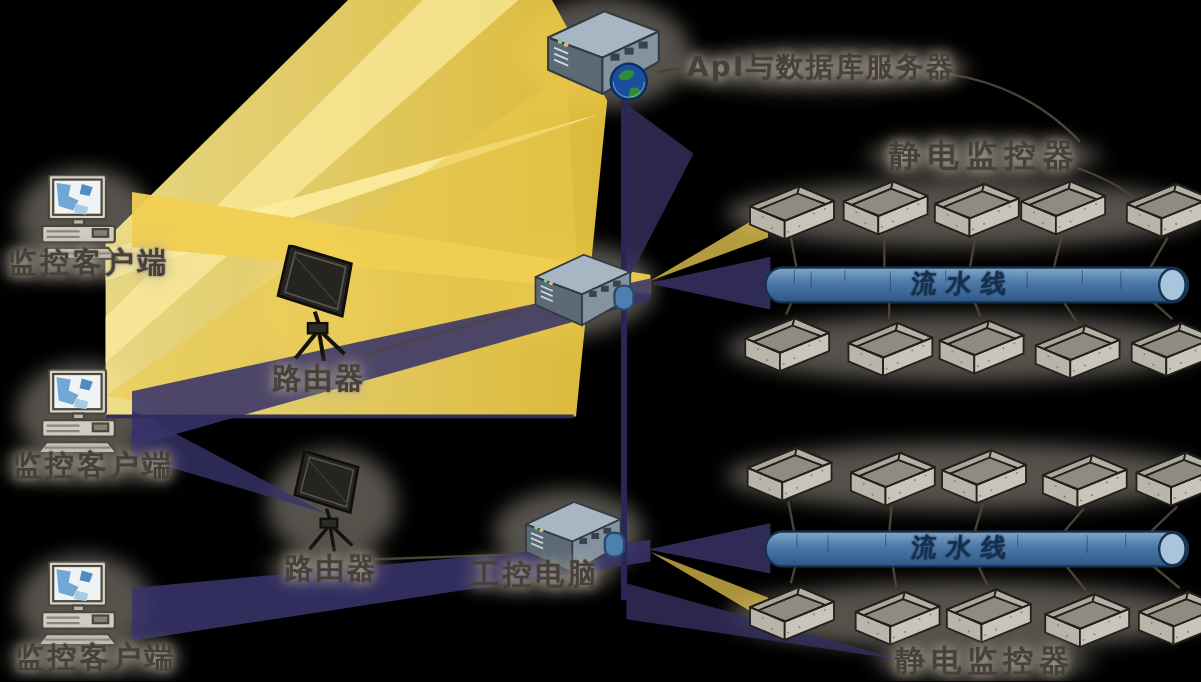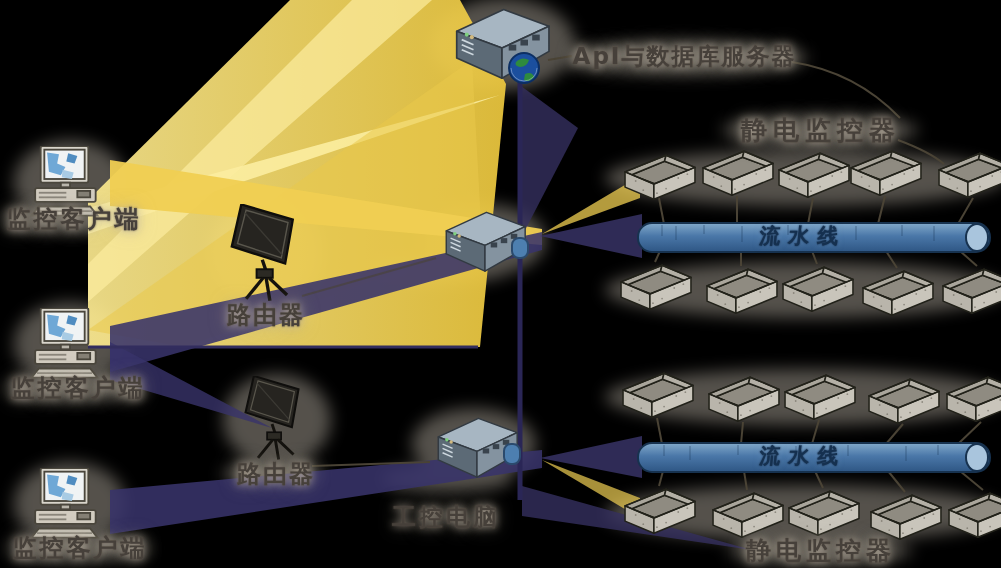--- a/index.html
+++ b/index.html
@@ -9,21 +9,21 @@
   .lbl{position:absolute;color:#46403a;font-weight:bold;text-align:center;
        text-shadow:0 0 9px rgba(190,180,165,0.95),0 0 2px rgba(55,45,38,1),0 0 18px rgba(170,160,145,0.6);
        white-space:nowrap;line-height:1.1;user-select:none;}
   .lbl-api{left:572px;top:44px;width:225px;font-size:23px;letter-spacing:2px;}
   .lbl-c1{left:0px;top:206px;width:148px;font-size:24px;letter-spacing:3px;}
   .lbl-c2{left:4px;top:375px;width:148px;font-size:24px;letter-spacing:3px;}
   .lbl-c3{left:6px;top:535px;width:148px;font-size:24px;letter-spacing:3px;}
   .lbl-r1{left:218px;top:302px;width:96px;font-size:24px;letter-spacing:2px;}
   .lbl-r2{left:228px;top:461px;width:96px;font-size:24px;letter-spacing:2px;}
   .lbl-d1{left:380px;top:257px;width:128px;font-size:24px;letter-spacing:3px;}
-  .lbl-d2{left:382px;top:466px;width:128px;font-size:24px;letter-spacing:3px;margin-top:38px;}
+  .lbl-d2{left:382px;top:466px;width:128px;font-size:24px;letter-spacing:3px;}
   .lbl-m1{left:726px;top:116px;width:190px;font-size:26px;letter-spacing:6px;}
   .lbl-m2{left:732px;top:537px;width:178px;font-size:25px;letter-spacing:5px;}
   .lbl-pipe{color:#15304f;text-shadow:0 0 2px rgba(8,25,50,.9),0 0 6px rgba(120,160,200,.5);
             transform:skewX(-6deg);font-size:21px;letter-spacing:8px;width:130px;}
   .lbl-p1{left:738px;top:225px;}
   .lbl-p2{left:738px;top:445px;}
 </style>
 </head>
 <body>
 

